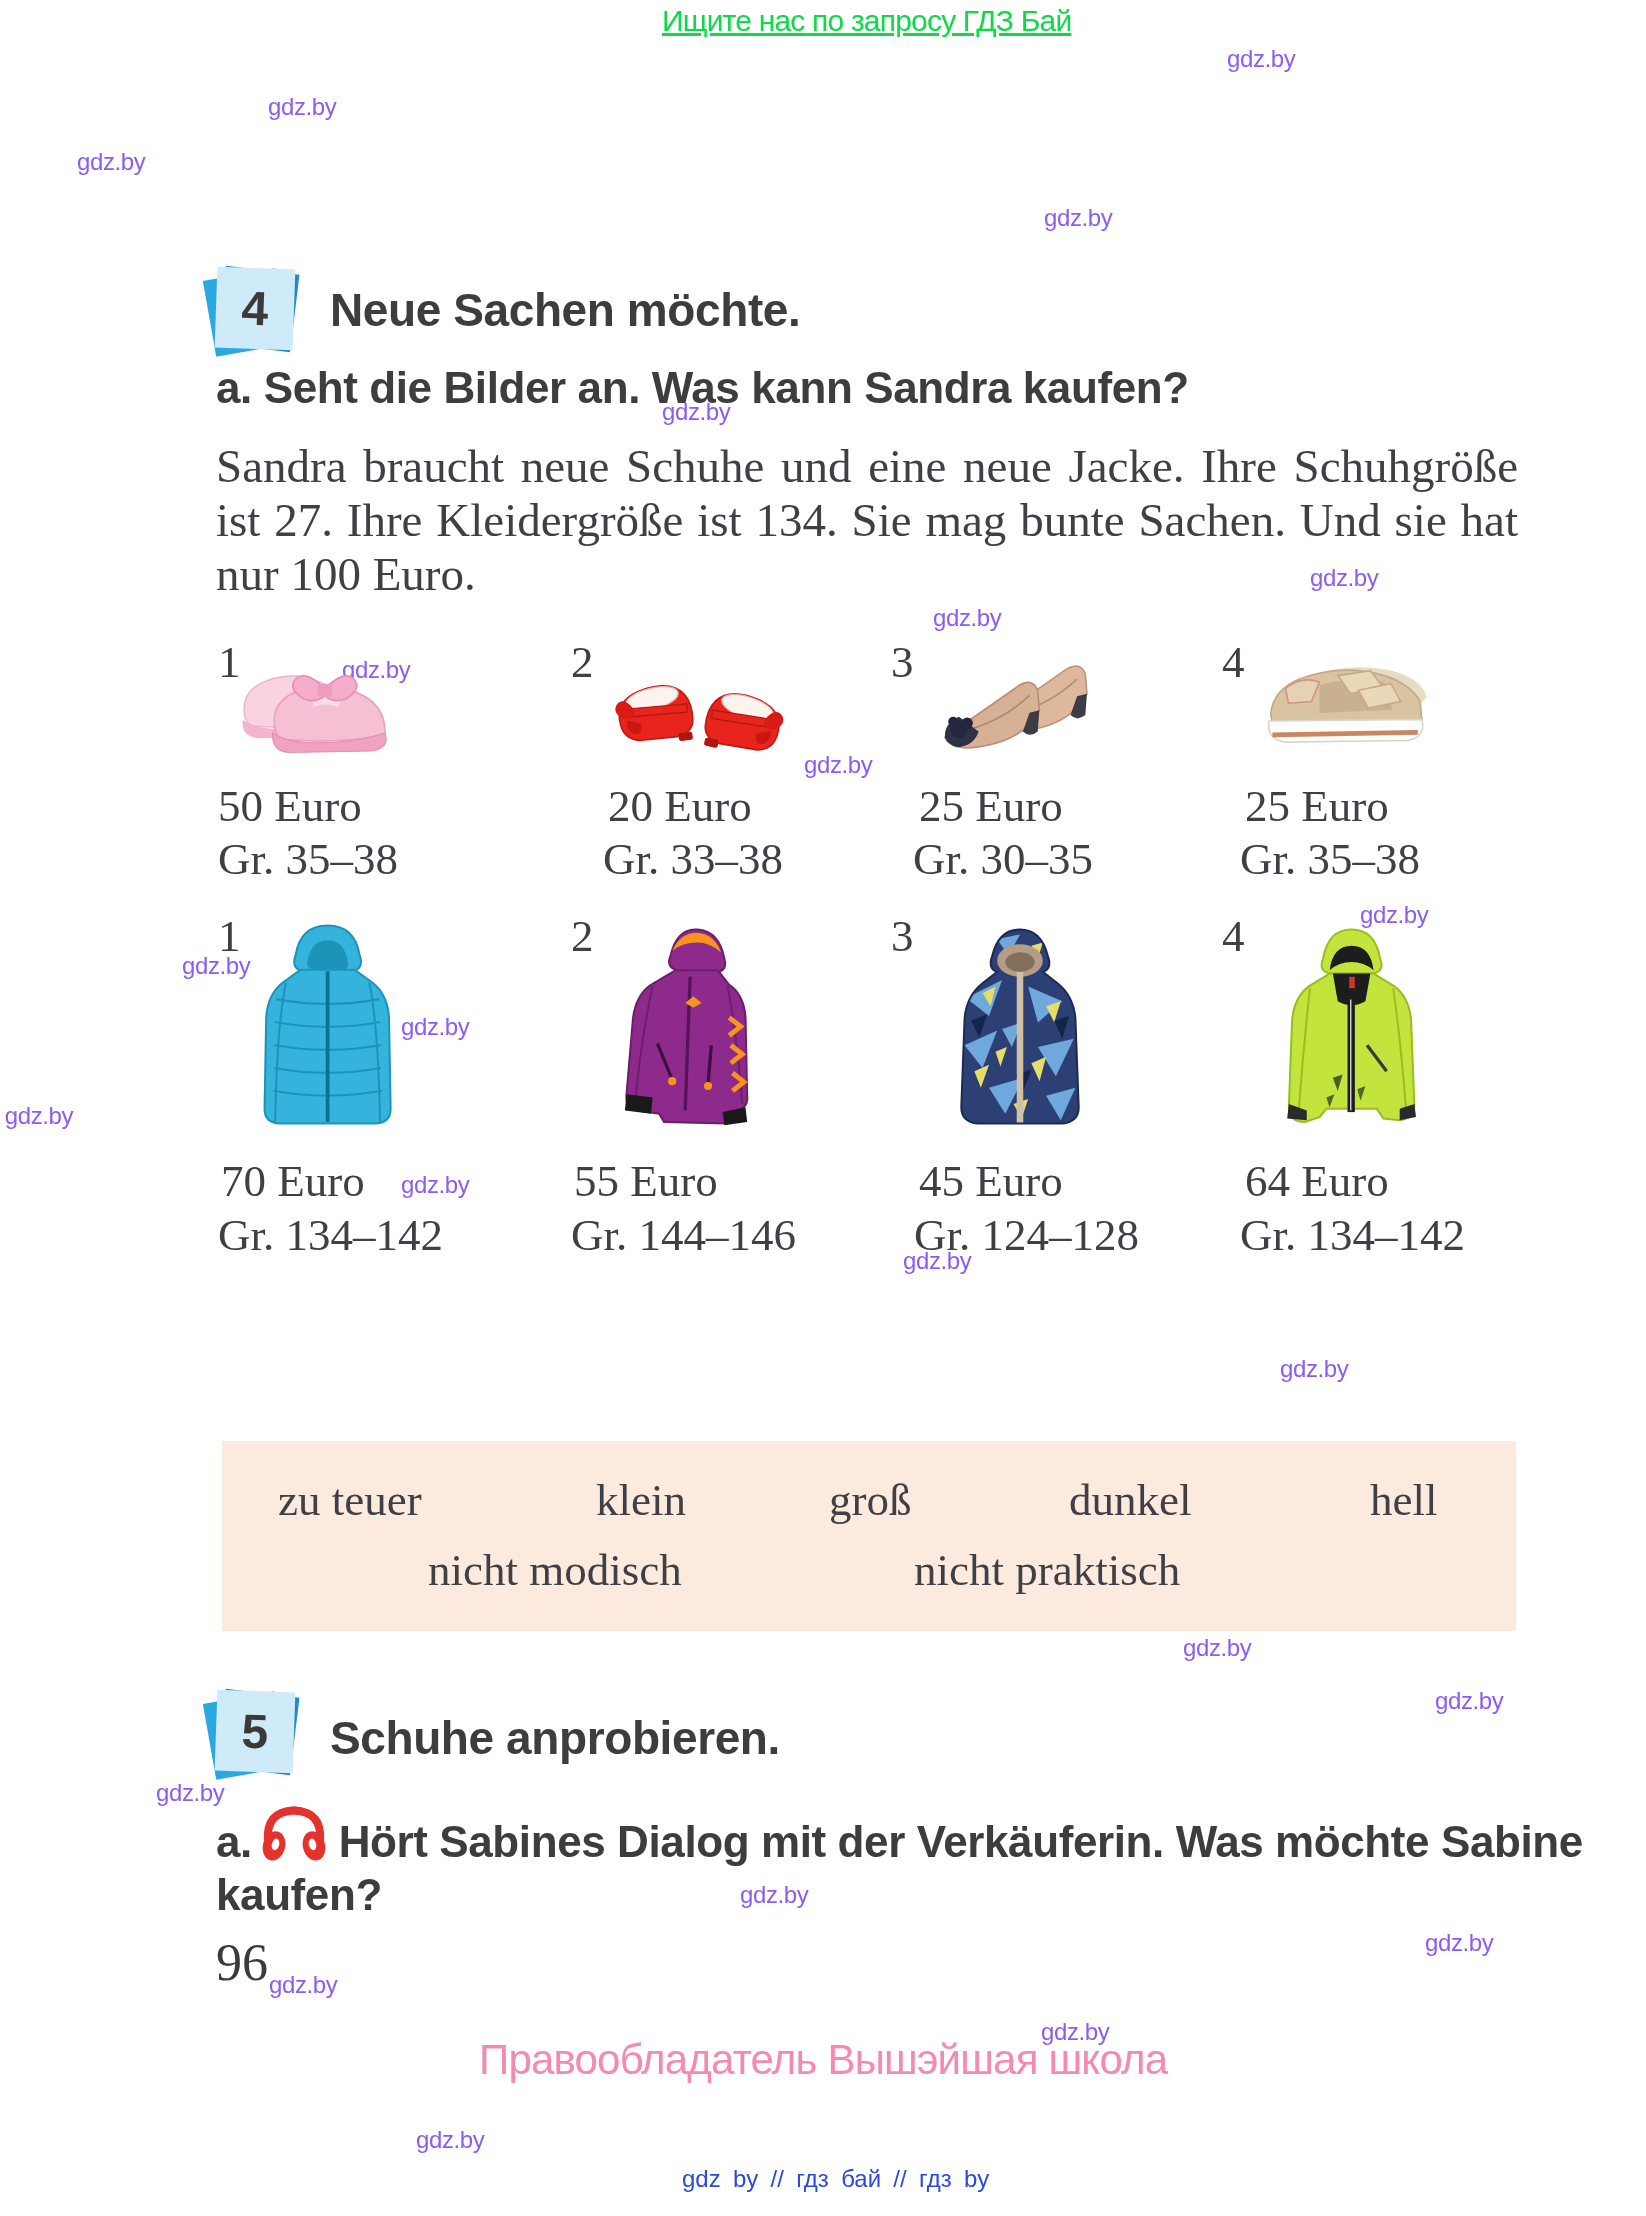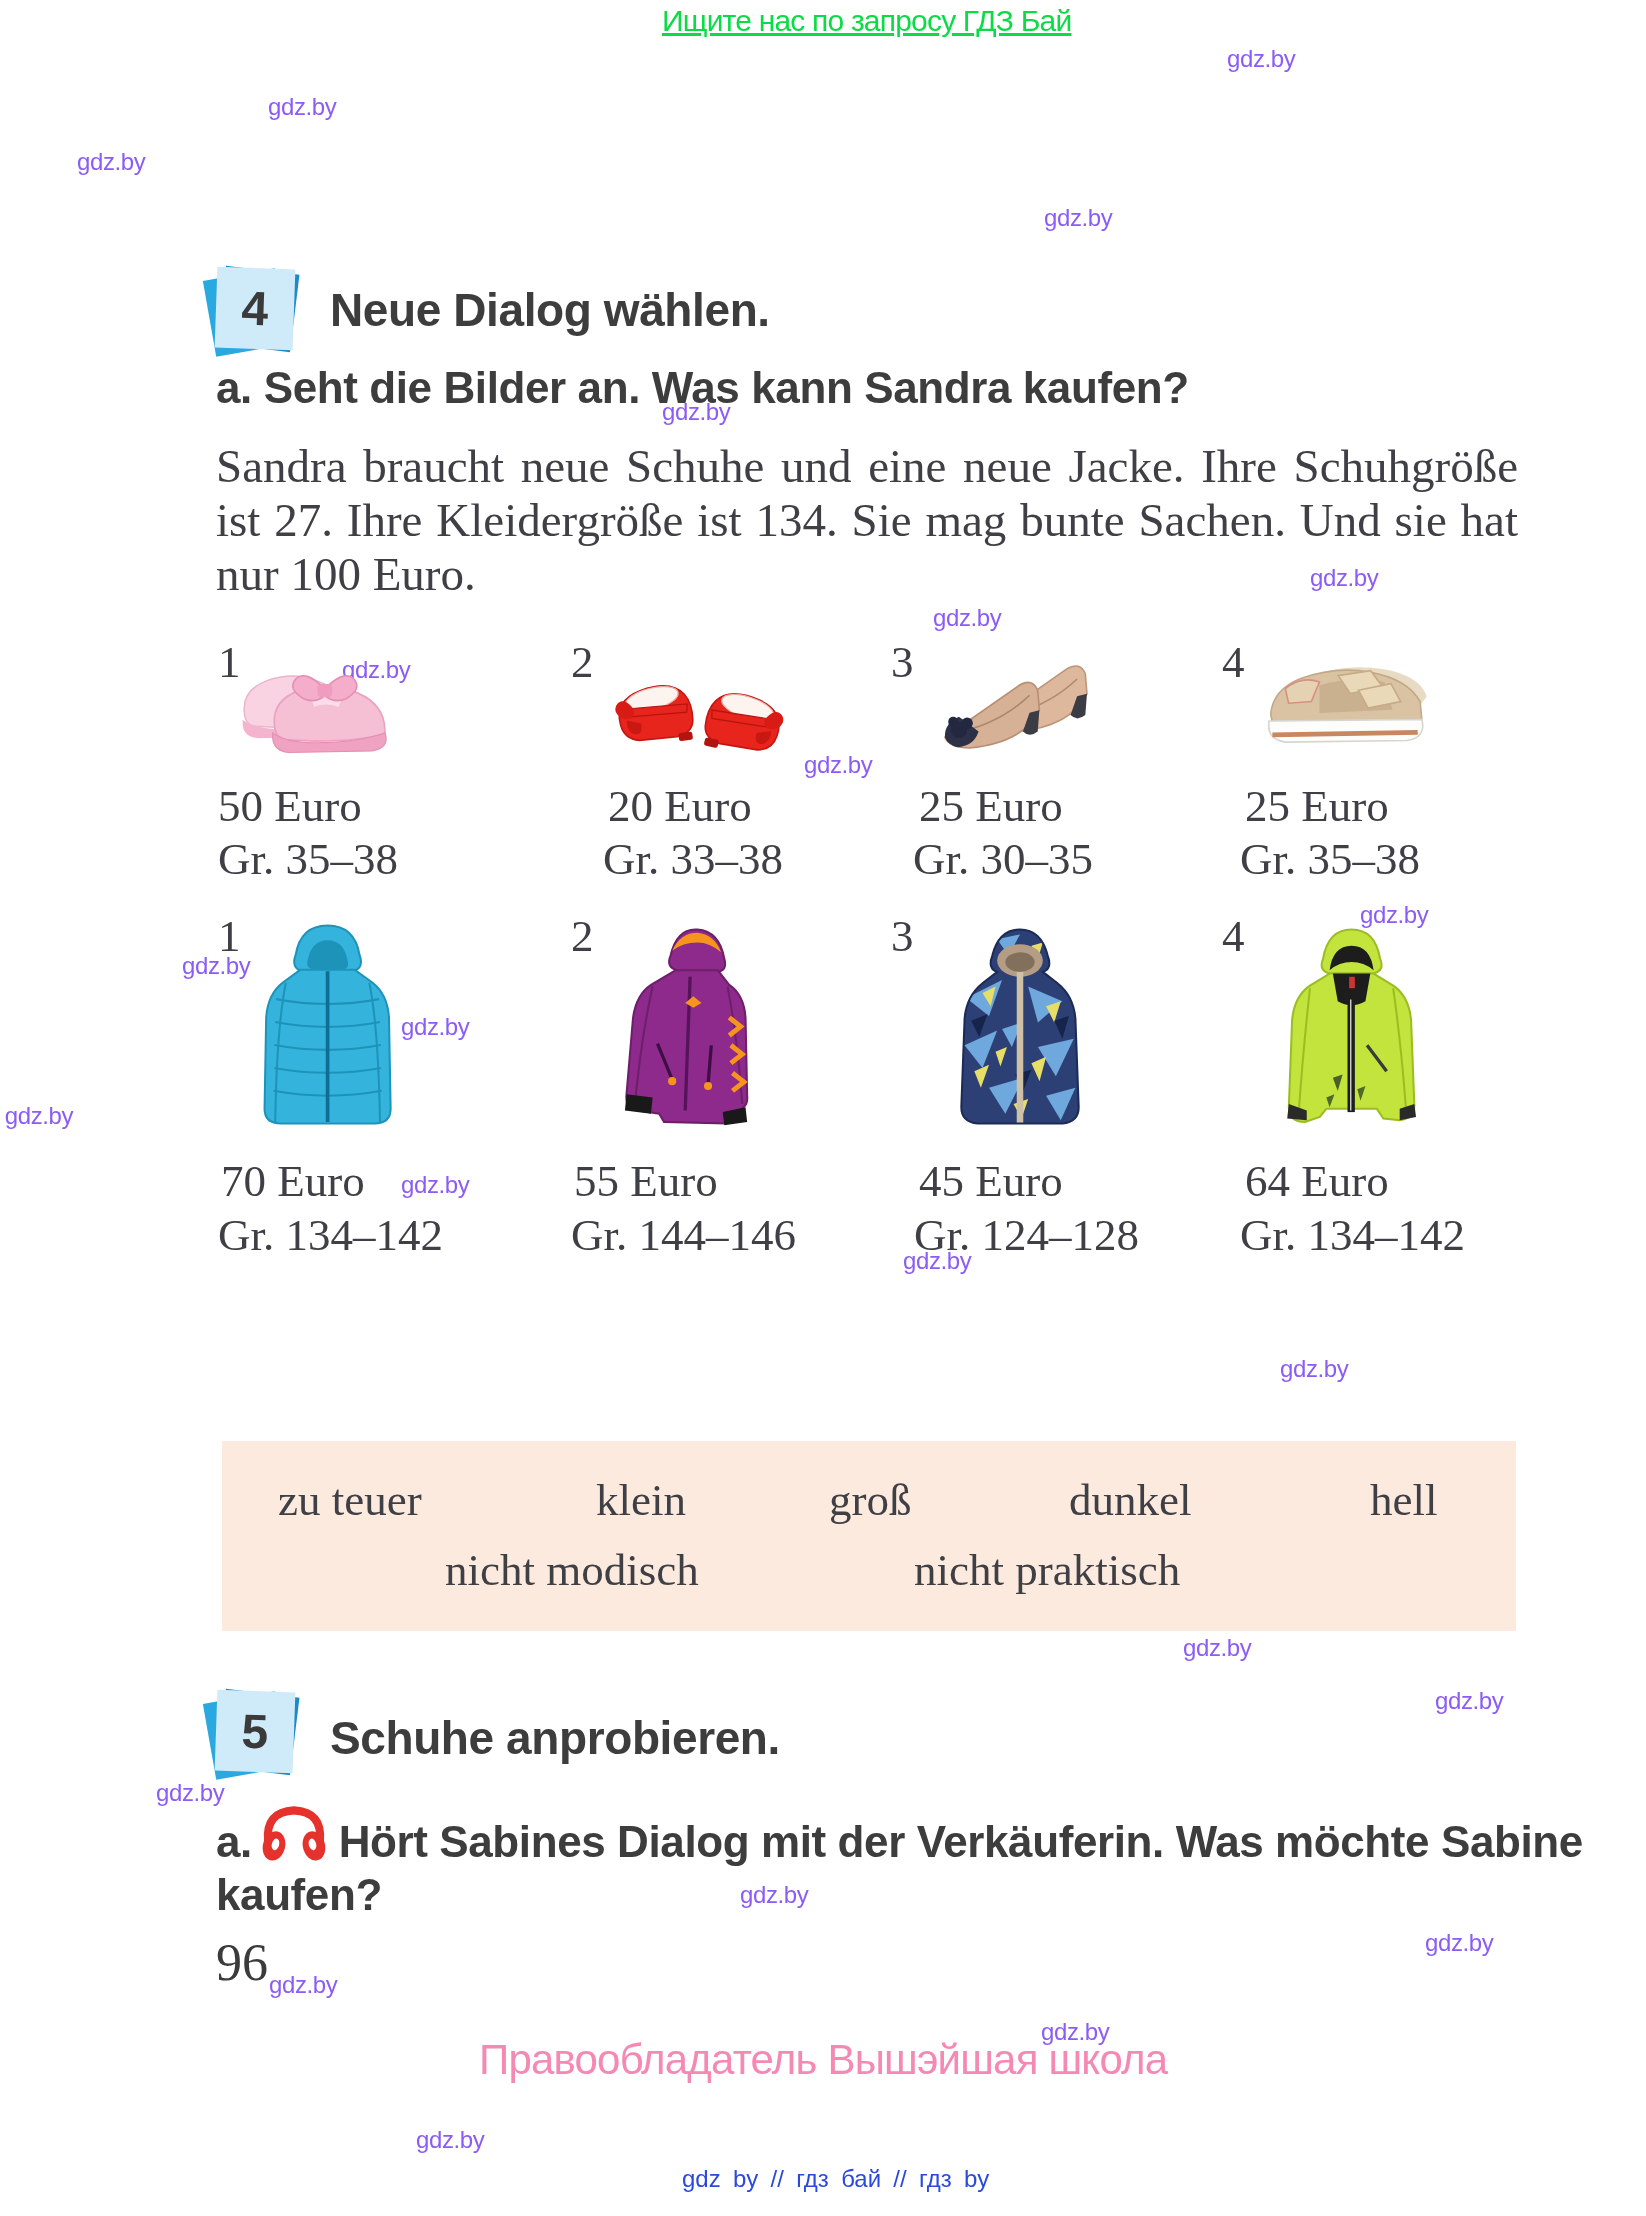--- a/index.html
+++ b/index.html
@@ -62,21 +62,21 @@
   <span class="wm" style="left:1425px;top:1931px">gdz.by</span>
   <span class="wm" style="left:269px;top:1973px">gdz.by</span>
   <span class="wm" style="left:1041px;top:2020px">gdz.by</span>
   <span class="wm" style="left:416px;top:2128px">gdz.by</span>
 
   <div class="sticky" style="left:216px;top:268px">
     <div class="s-back2"></div>
       <div class="s-back"></div>
     <div class="s-front">4</div>
   </div>
-  <div class="h title" style="left:330px;top:284px">Neue Dialog wählen.</div>
+  <div class="h title" style="left:330px;top:284px">Neue Sachen möchte.</div>
 
   <div class="h" style="left:216px;top:361px;width:1209px">a. Seht die Bilder an. Was kann Sandra kaufen?</div>
 
   <div class="para" style="left:216px;top:439px;width:1302px">Sandra braucht neue Schuhe und eine neue Jacke. Ihre Schuhgröße ist 27. Ihre Kleidergröße ist 134. Sie mag bunte Sachen. Und sie hat nur 100 Euro.</div>
 
   <span class="ser" style="left:218px;top:638px">1</span>
   <span class="ser" style="left:571px;top:638px">2</span>
   <span class="ser" style="left:891px;top:638px">3</span>
   <span class="ser" style="left:1222px;top:638px">4</span>
 
@@ -265,21 +265,21 @@
   <span class="ser" style="left:1245px;top:1157px">64 Euro</span>
   <span class="ser" style="left:1240px;top:1211px">Gr. 134–142</span>
 
 
   <div class="wordbox" style="left:222px;top:1441px;width:1294px;height:190px"></div>
   <span class="ser" style="left:278px;top:1476px">zu teuer</span>
   <span class="ser" style="left:596px;top:1476px">klein</span>
   <span class="ser" style="left:829px;top:1476px">groß</span>
   <span class="ser" style="left:1069px;top:1476px">dunkel</span>
   <span class="ser" style="left:1370px;top:1476px">hell</span>
-  <span class="ser" style="left:445px;top:1546px">nicht modisch</span>
+  <span class="ser" style="left:428px;top:1546px">nicht modisch</span>
   <span class="ser" style="left:914px;top:1546px">nicht praktisch</span>
 
   <div class="sticky" style="left:216px;top:1691px">
     <div class="s-back2"></div>
       <div class="s-back"></div>
     <div class="s-front">5</div>
   </div>
   <div class="h title" style="left:330px;top:1712px">Schuhe anprobieren.</div>
 
   <div class="h" style="left:216px;top:1800px;width:1394px">

